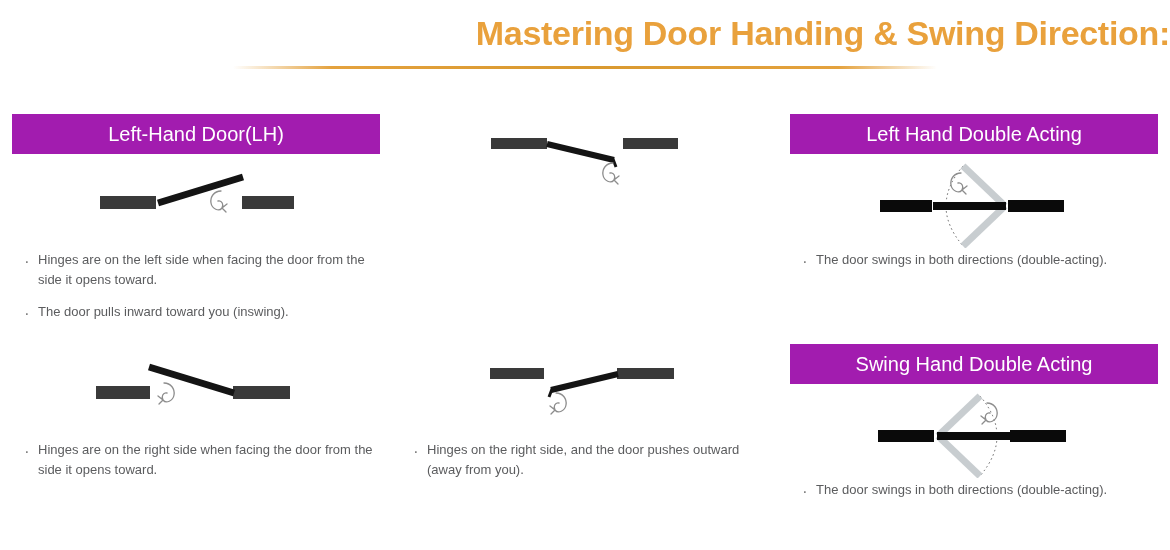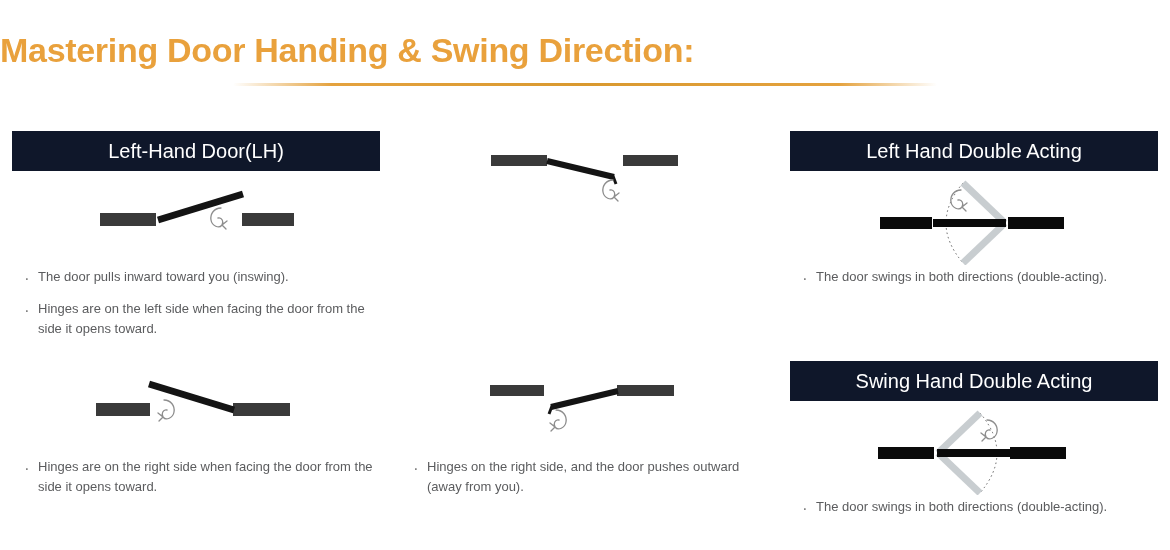--- a/index.html
+++ b/index.html
@@ -2,22 +2,22 @@
 <html><head>
 <meta charset="utf-8">
 <style>
   * { margin:0; padding:0; box-sizing:border-box; }
   html,body { background:#fff; }
   body {
     width:1170px; height:550px; overflow:hidden;
     font-family:"Liberation Sans", sans-serif;
   }
   .page-title {
-    margin-top:28px;
-    text-align:left;
+    margin-top:11px;
+    text-align:right;
     font-size:34px;
     font-weight:bold;
     line-height:1.3;
     color:#E9A13C;
     letter-spacing:-0.3px;
   }
   .title-divider {
     width:704px; height:3px;
     margin:11px auto 0;
     border-radius:2px;
@@ -27,21 +27,21 @@
   .grid {
     display:grid;
     grid-template-columns:repeat(3, 1fr);
     grid-auto-rows:230px;
     column-gap:21px;
     margin:45px 12px 0 12px;
   }
   .panel { overflow:visible; }
   .panel-header {
     height:40px;
-    background:#0f172a;
+    background:#a21caf;
     color:#fff;
     display:flex; align-items:center; justify-content:center;
     font-size:20px;
     font-weight:400;
   }
   .diagram { display:block; width:100%; height:94px; margin-top:0; }
   .bullets {
     list-style:none;
     margin-top:2px;
     padding:0 4px 0 10px;
@@ -82,22 +82,22 @@
     </div>
     <svg class="diagram" viewBox="0 0 368 94">
       <rect class="wall" x="88" y="42" width="56" height="13"></rect>
       <rect class="wall" x="230" y="42" width="52" height="13"></rect>
       <line class="door" x1="146" y1="49" x2="231" y2="23" stroke-width="7"></line>
       <g transform="translate(198,36)">
         <path class="curl" d="M11,1 C4,1 0,7 1,13 C2,19 9,22 12,18 C14,15 12,10 8,11 M12,18 L17,14 M12,18 L16,22"></path>
       </g>
     </svg>
     <ul class="bullets">
+      <li><span>Hinges are on the left side when facing the door from the side it opens toward.</span></li>
       <li><span>The door pulls inward toward you (inswing).</span></li>
-      <li><span>Hinges are on the left side when facing the door from the side it opens toward.</span></li>
     </ul>
   </section>
 
   <section class="panel">
     <svg class="diagram" viewBox="0 0 368 94">
       <rect class="wall" x="90" y="24" width="56" height="11"></rect>
       <rect class="wall" x="222" y="24" width="55" height="11"></rect>
       <line class="door" x1="146" y1="30" x2="213" y2="46" stroke-width="6"></line>
       <line class="door" x1="212" y1="45" x2="215" y2="53" stroke-width="3"></line>
       <g transform="translate(201,48)">

